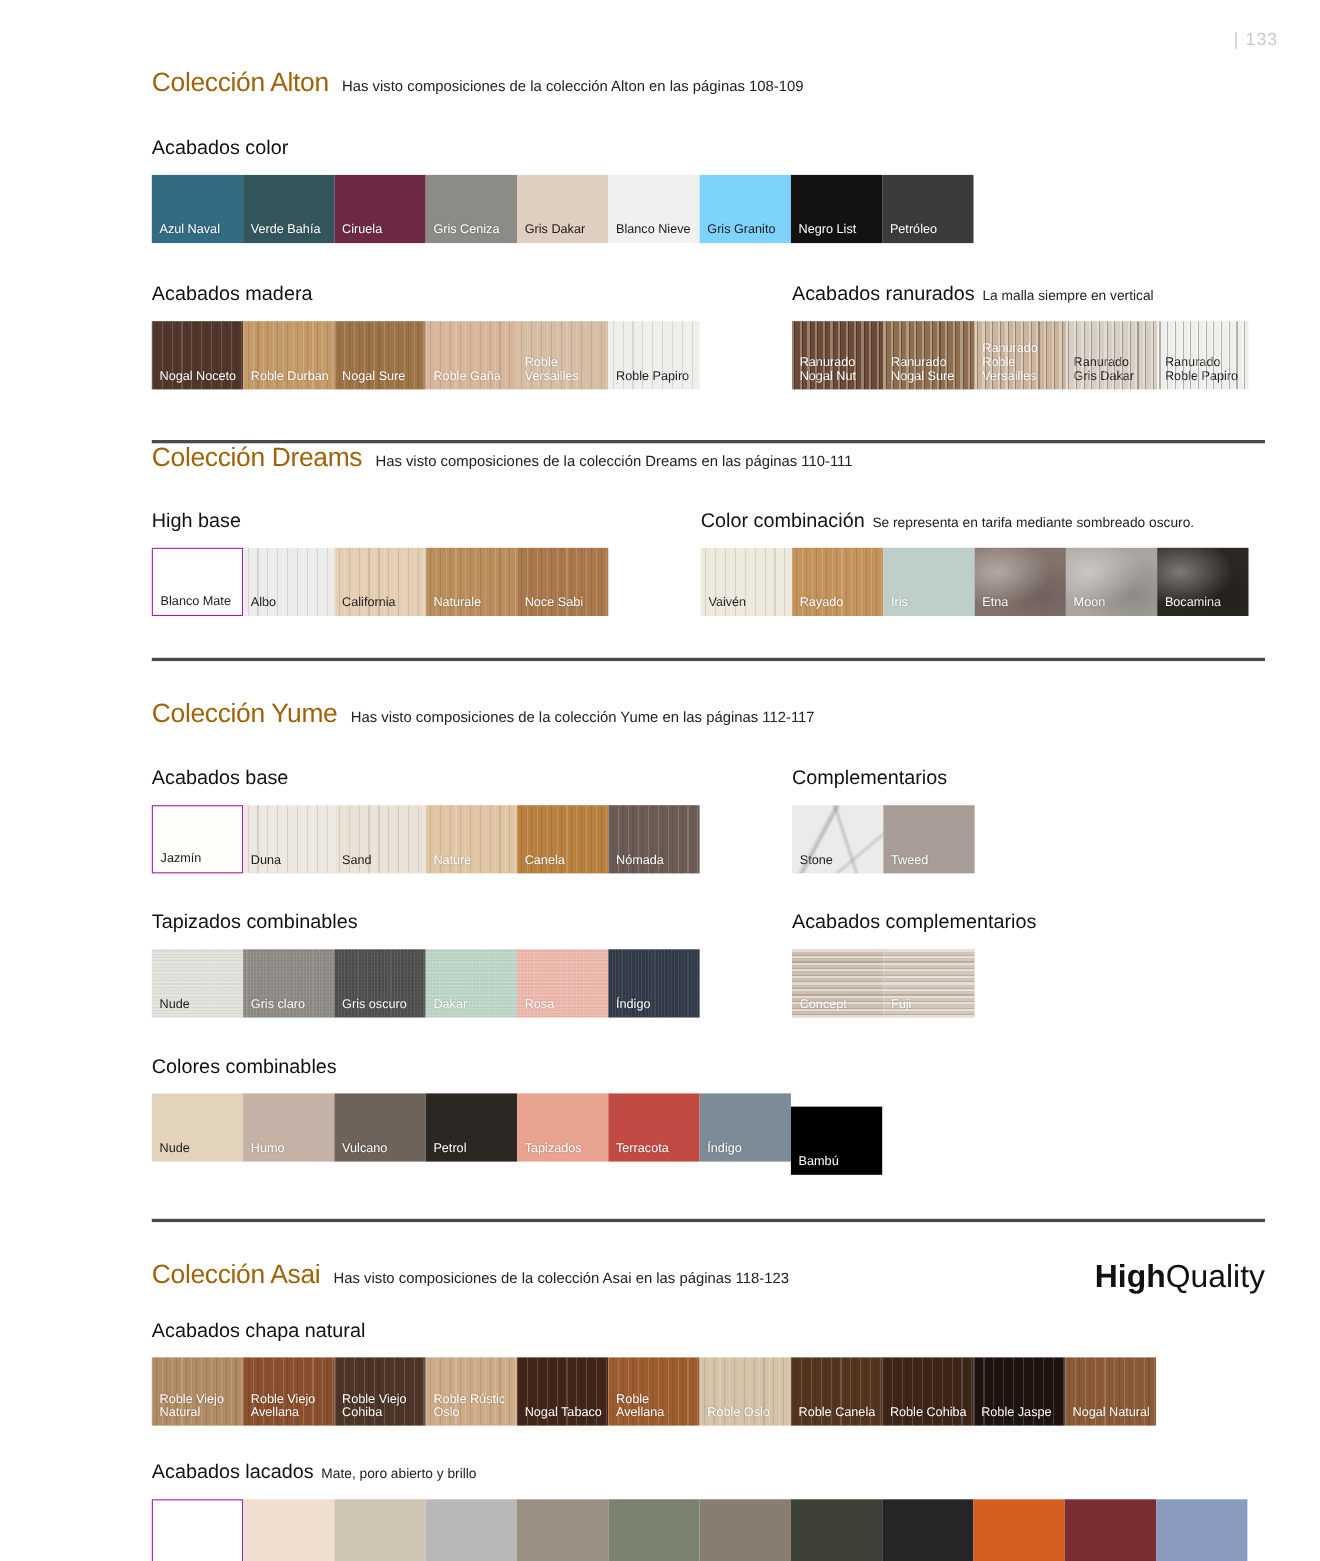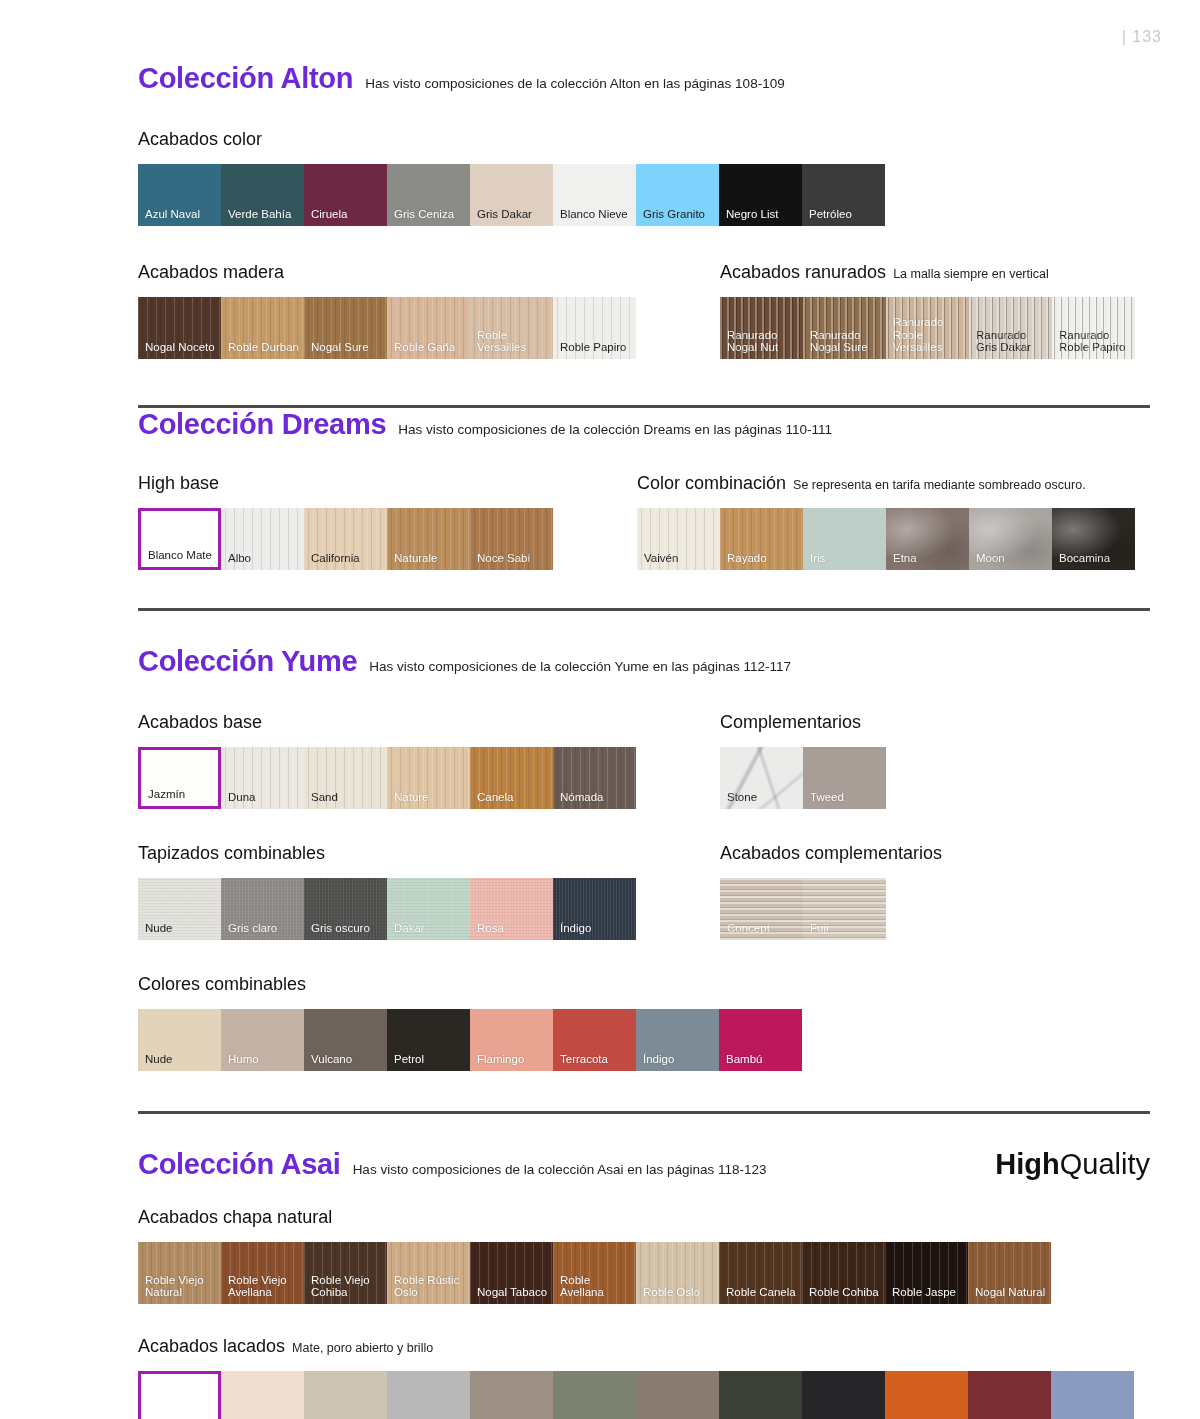--- a/index.html
+++ b/index.html
@@ -8,37 +8,37 @@
     font-family:"Liberation Sans","DejaVu Sans",sans-serif;
     color:#1a1a1a;position:relative;overflow:hidden;
   }
   .page-num{
     position:absolute;top:28px;right:38px;
     font-size:16px;color:#c9c9c9;letter-spacing:1px;
   }
   .sheet{padding:0 50px 0 138px;box-sizing:border-box;width:1200px;}
   .collection{position:relative;}
   .coll-head{display:flex;align-items:baseline;gap:12px;margin:0;}
-  .coll-title{font-size:29px;font-weight:bold;letter-spacing:-0.3px;color:#6d28d9;}
+  .coll-title{font-size:24px;font-weight:normal;letter-spacing:-0.3px;color:#a16207;}
   .coll-sub{font-size:13.5px;color:#222;font-weight:normal;}
   .group-title{font-size:18px;font-weight:normal;color:#111;margin:0;}
   .group-sub{font-size:12.5px;color:#222;font-weight:normal;}
   .group-head{display:flex;align-items:baseline;gap:7px;}
   .row{display:flex;}
   .sw{
     position:relative;width:83px;height:62px;box-sizing:border-box;
     overflow:hidden;flex:0 0 auto;
   }
   .sw .lbl{
     position:absolute;left:7px;bottom:5px;right:4px;
     font-size:11.5px;line-height:12.6px;color:#ffffff;
     text-shadow:0 0 2px rgba(0,0,0,.25);
   }
   .sw.dark-text .lbl{color:#1b1b1b;text-shadow:none;}
-  .sw.outlined{border:3px solid #a21caf;}
+  .sw.outlined{border:1px solid #a21caf;}
   .hr{height:3px;background:#4a4a4a;}
   .cols{display:flex;}
   .hq{
     position:absolute;right:0;top:0;font-size:29px;color:#111;white-space:nowrap;
   }
   .hq b{font-weight:bold;}
   .hq span{font-weight:normal;}
   
   .tx-vgrain::after{
     content:"";position:absolute;inset:0;pointer-events:none;
@@ -342,29 +342,29 @@
             <div class="sw " style="background: rgb(196, 178, 166);">
               <span class="lbl">Humo</span>
             </div>
             <div class="sw " style="background: rgb(110, 99, 91);">
               <span class="lbl">Vulcano</span>
             </div>
             <div class="sw " style="background: rgb(43, 39, 34);">
               <span class="lbl">Petrol</span>
             </div>
             <div class="sw " style="background: rgb(232, 163, 145);">
-              <span class="lbl">Flamingo</span>
+              <span class="lbl">Tapizados</span>
             </div>
             <div class="sw " style="background: rgb(193, 75, 66);">
               <span class="lbl">Terracota</span>
             </div>
             <div class="sw " style="background: rgb(124, 139, 149);">
               <span class="lbl">Índigo</span>
             </div>
-            <div class="sw " style="background: #be185d;">
+            <div class="sw " style="background: #000000; margin-top: 12px;">
               <span class="lbl">Bambú</span>
             </div>
           </div>
         </div>
       </div>
     </div>
     <div class="hr" style="margin-top: 40px; margin-right: 0px;"></div>
     <div class="collection" style="margin-top: 34px;">
       <div class="coll-head">
         <h2 class="coll-title" style="margin: 0px;">Colección Asai</h2>

